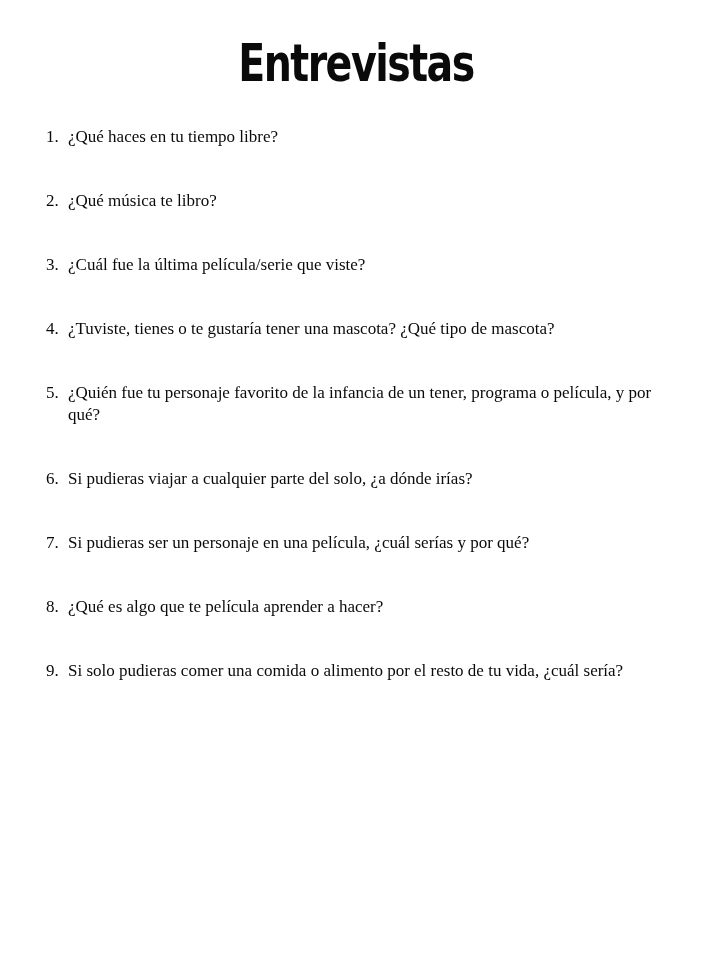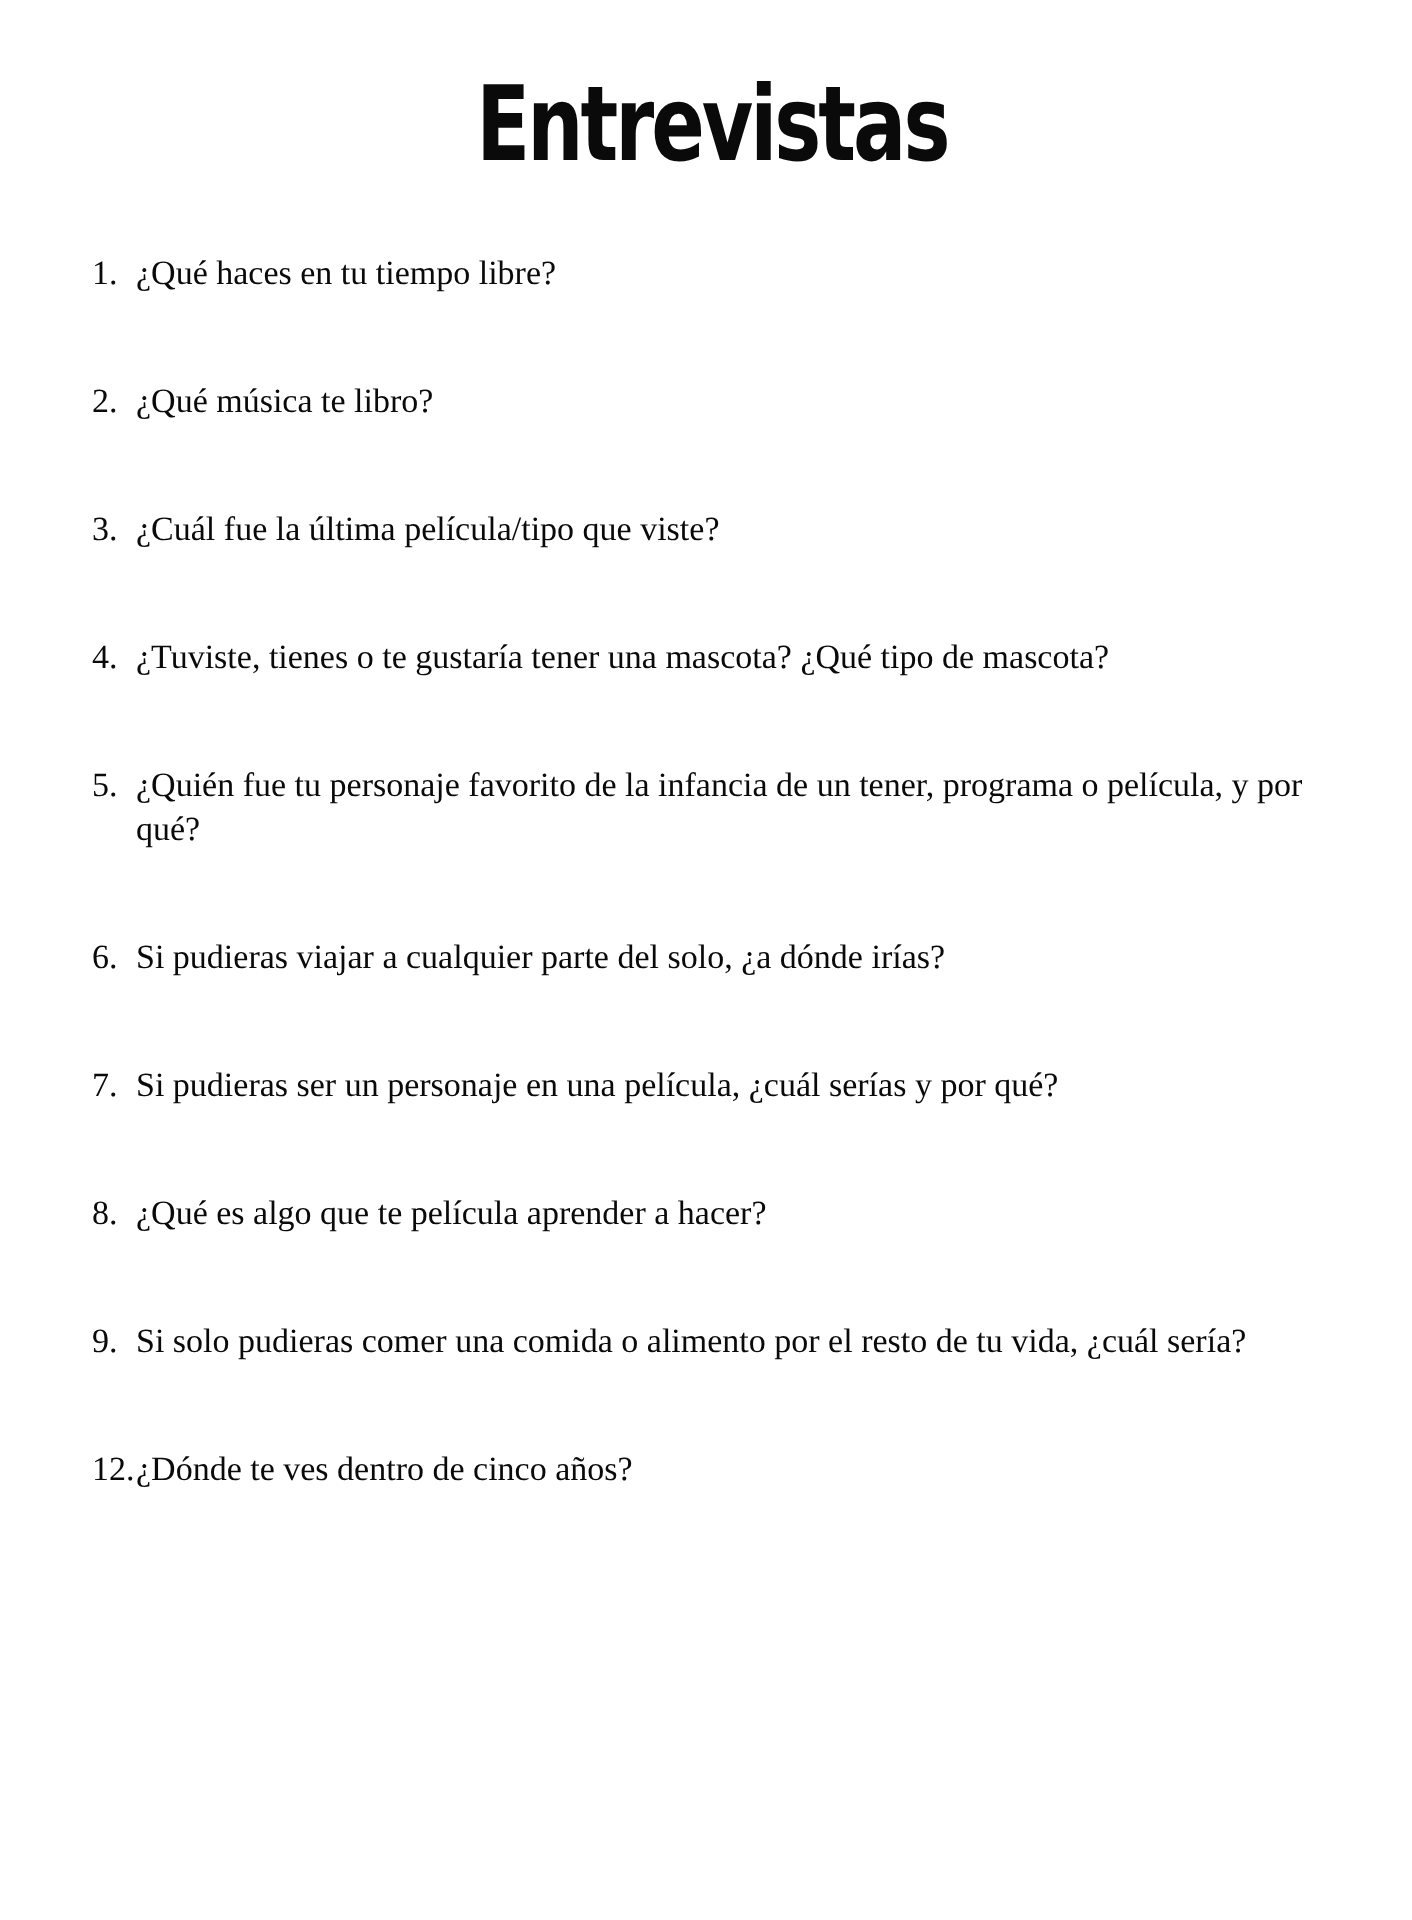--- a/index.html
+++ b/index.html
@@ -69,21 +69,21 @@
       <span class="qtext">¿Qué haces en tu tiempo libre?</span>
     </li>
 
     <li class="question">
       <span class="qnum">2.</span>
       <span class="qtext">¿Qué música te libro?</span>
     </li>
 
     <li class="question">
       <span class="qnum">3.</span>
-      <span class="qtext">¿Cuál fue la última película/tipo que viste?</span>
+      <span class="qtext">¿Cuál fue la última película/serie que viste?</span>
     </li>
 
     <li class="question">
       <span class="qnum">4.</span>
       <span class="qtext">¿Tuviste, tienes o te gustaría tener una mascota? ¿Qué tipo de mascota?</span>
     </li>
 
     <li class="question">
       <span class="qnum">5.</span>
       <span class="qtext">¿Quién fue tu personaje favorito de la infancia de un tener, programa o película, y por qué?</span>
@@ -104,20 +104,16 @@
       <span class="qtext">¿Qué es algo que te película aprender a hacer?</span>
     </li>
 
     <li class="question">
       <span class="qnum">9.</span>
       <span class="qtext">Si solo pudieras comer una comida o alimento por el resto de tu vida, ¿cuál sería?</span>
     </li>
 
 
 
-    <li class="question">
-      <span class="qnum">12.</span>
-      <span class="qtext">¿Dónde te ves dentro de cinco años?</span>
-    </li>
 
   </ol>
 
 </div>
 
 </body></html>

